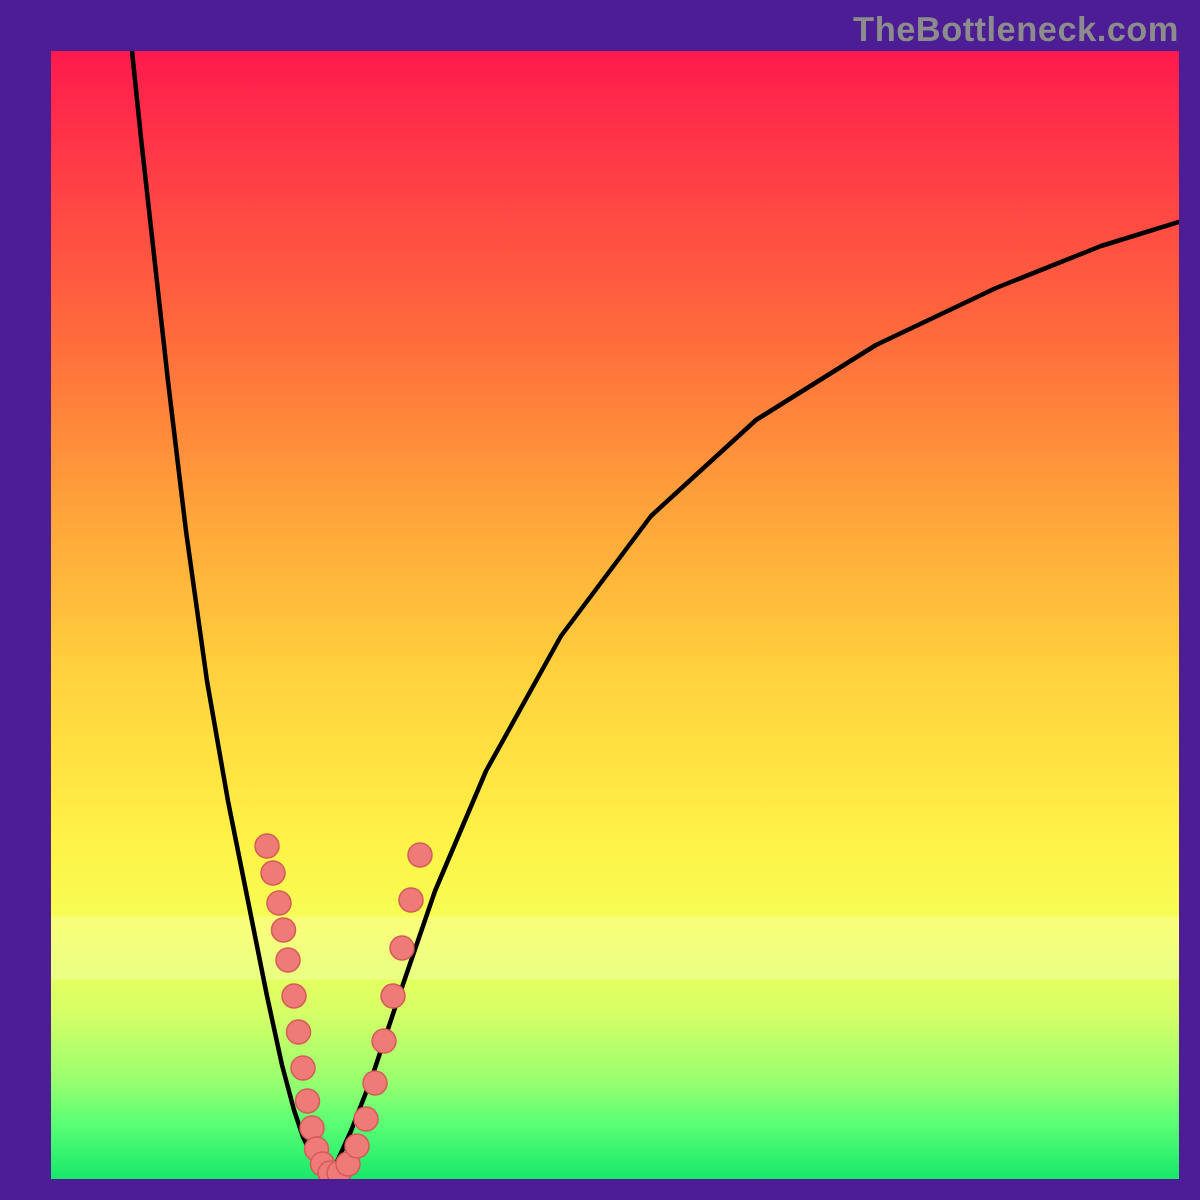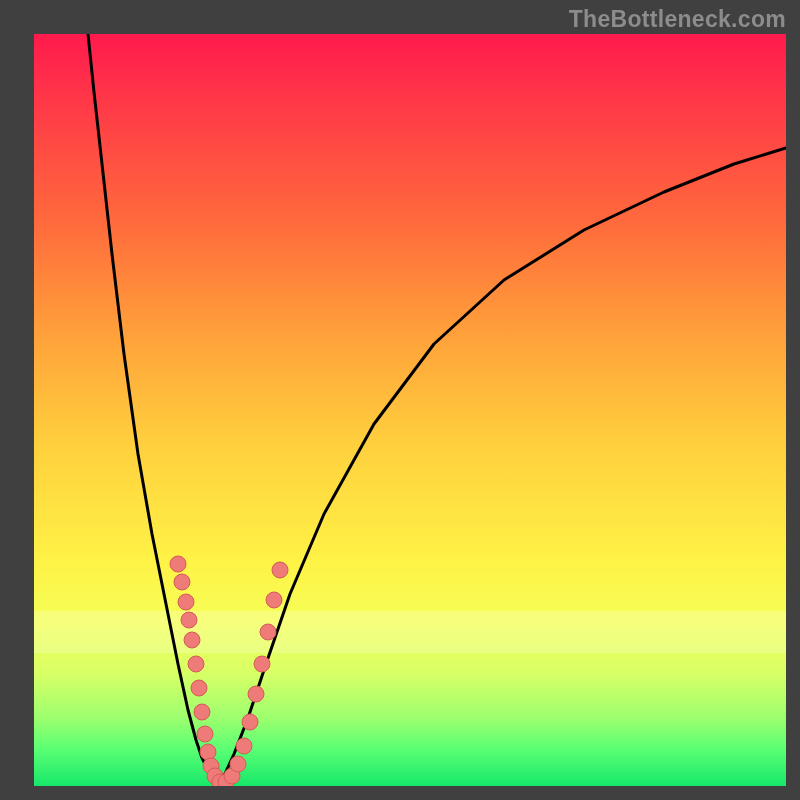--- a/index.html
+++ b/index.html
@@ -10,21 +10,21 @@
     overflow: hidden;
     background: #000;
     font-family: Arial, Helvetica, sans-serif;
   }
   .frame {
     position: absolute;
     left: 0;
     top: 0;
     width: 800px;
     height: 800px;
-    background: #404040;
+    background: #4c1d95;
   }
   .plot-area {
     position: absolute;
     left: 34px;
     top: 34px;
     width: 752px;
     height: 752px;
     
     background: linear-gradient(
       to bottom,

